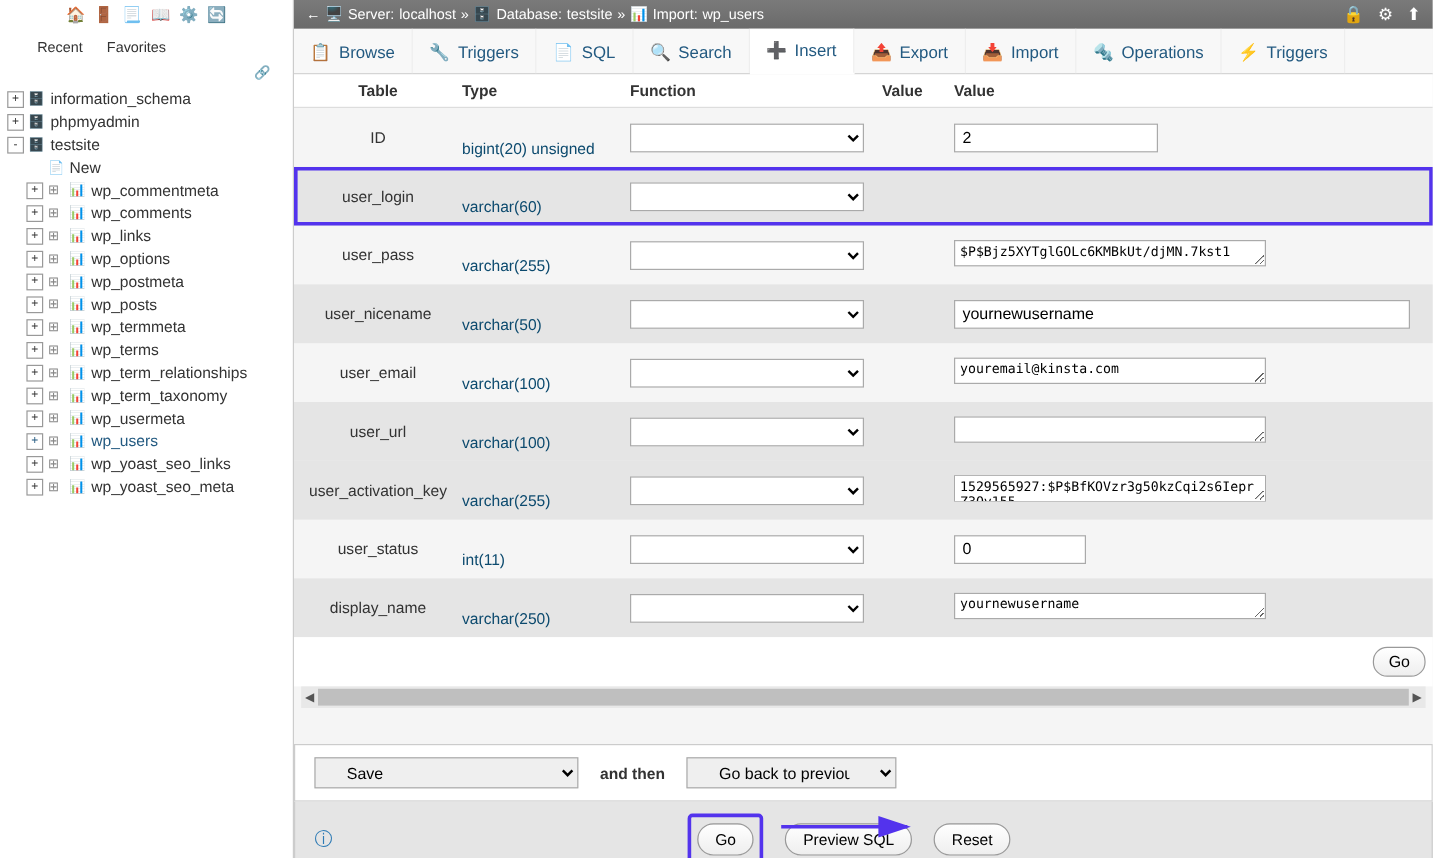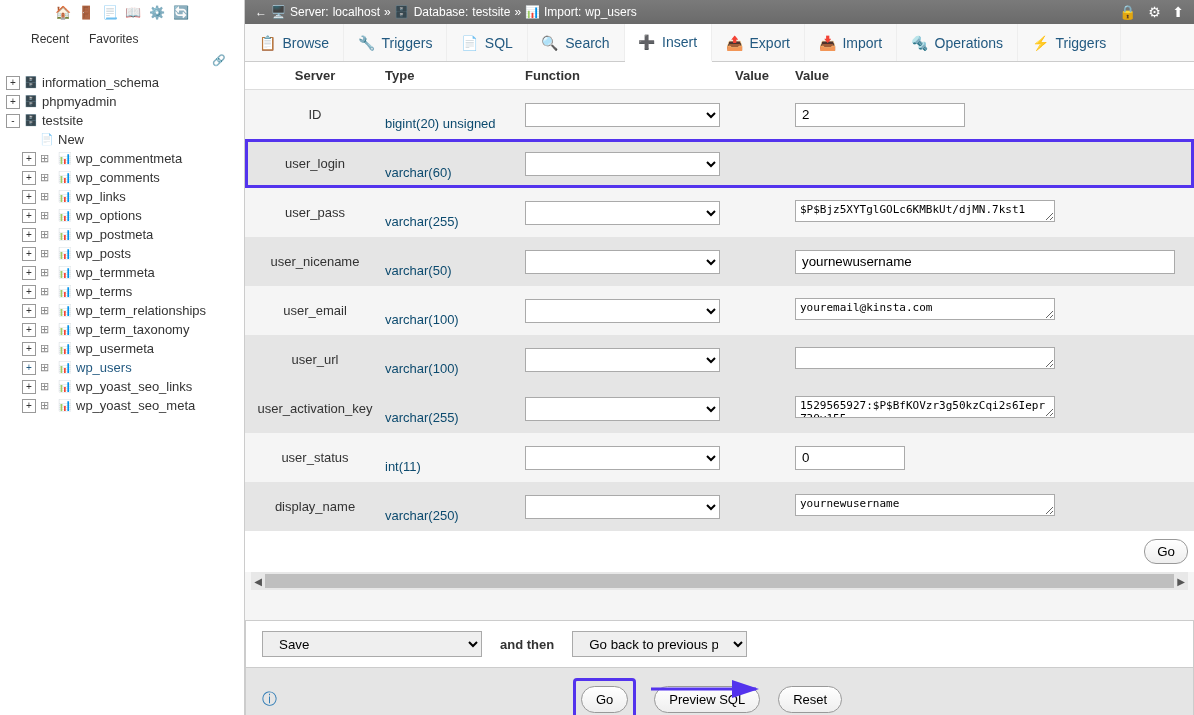--- a/index.html
+++ b/index.html
@@ -50,21 +50,21 @@
 .cal-icon { display: inline-block; width: 16px; height: 16px; margin-left: 6px; font-size: 13px; vertical-align: middle; }
 .go-row { text-align: right; padding: 8px 6px; background: #fff; }
 .go-btn { padding: 4px 12px; border: 1px solid #999; border-radius: 12px; background: linear-gradient(#fff,#eee); cursor: pointer; }
 .scrollbar-h { height: 18px; background: #e8e8e8; position: relative; margin: 0 6px; }
 .scrollbar-h .thumb { position: absolute; left: 14px; right: 14px; top: 2px; bottom: 2px; background: #bfbfbf; }
 .scrollbar-h .arr { position: absolute; top: 0; width: 14px; height: 18px; display: flex; align-items: center; justify-content: center; font-size: 10px; color: #555; }
 .scrollbar-h .arr.l { left: 0; }
 .scrollbar-h .arr.r { right: 0; }
 .bottom-panel { margin-top: 30px; }
 .bottom-row1 { background: #fff; border: 1px solid #ccc; padding: 10px 16px; display: flex; align-items: center; gap: 18px; }
-.bottom-row1 select { height: 26px; border: 1px solid #aaa; padding: 0 12px; }
+.bottom-row1 select { height: 26px; border: 1px solid #aaa; padding: 0 22px; }
 .bottom-row2 { background: #e5e5e5; border: 1px solid #ccc; border-top: none; padding: 10px 16px; display: flex; align-items: center; gap: 18px; position: relative; }
 .bottom-row2 button { padding: 5px 14px; border: 1px solid #999; border-radius: 14px; background: linear-gradient(#fff,#eee); cursor: pointer; font-size: 13px; }
 .go-highlight { border: 3px solid #5333ed; padding: 5px; border-radius: 4px; display: inline-block; }
 .arrow-svg { position: absolute; left: 400px; top: 6px; }
 .info-icon { color: #2e7bb5; font-size: 15px; }
 </style>
 </head>
 <body>
 
 <div class="sidebar">
@@ -246,21 +246,21 @@
         <span>Operations</span>
       </div>
       <div class="toptab">
         <span class="ticon">⚡</span>
         <span>Triggers</span>
       </div>
     </div>
 
   <div class="form-table">
     <div class="form-header">
-      <div class="col-c">Server</div>
+      <div class="col-c">Table</div>
       <div class="col-t">Type</div>
       <div class="col-f">Function</div>
       <div class="col-n">Value</div>
       <div class="col-v">Value</div>
     </div>
     <div id="rows">
         <div class="form-row">
           <div class="col-c">ID</div>
           <div class="col-t">bigint(20) unsigned</div>
           <div class="col-f"><select><option></option></select></div>

